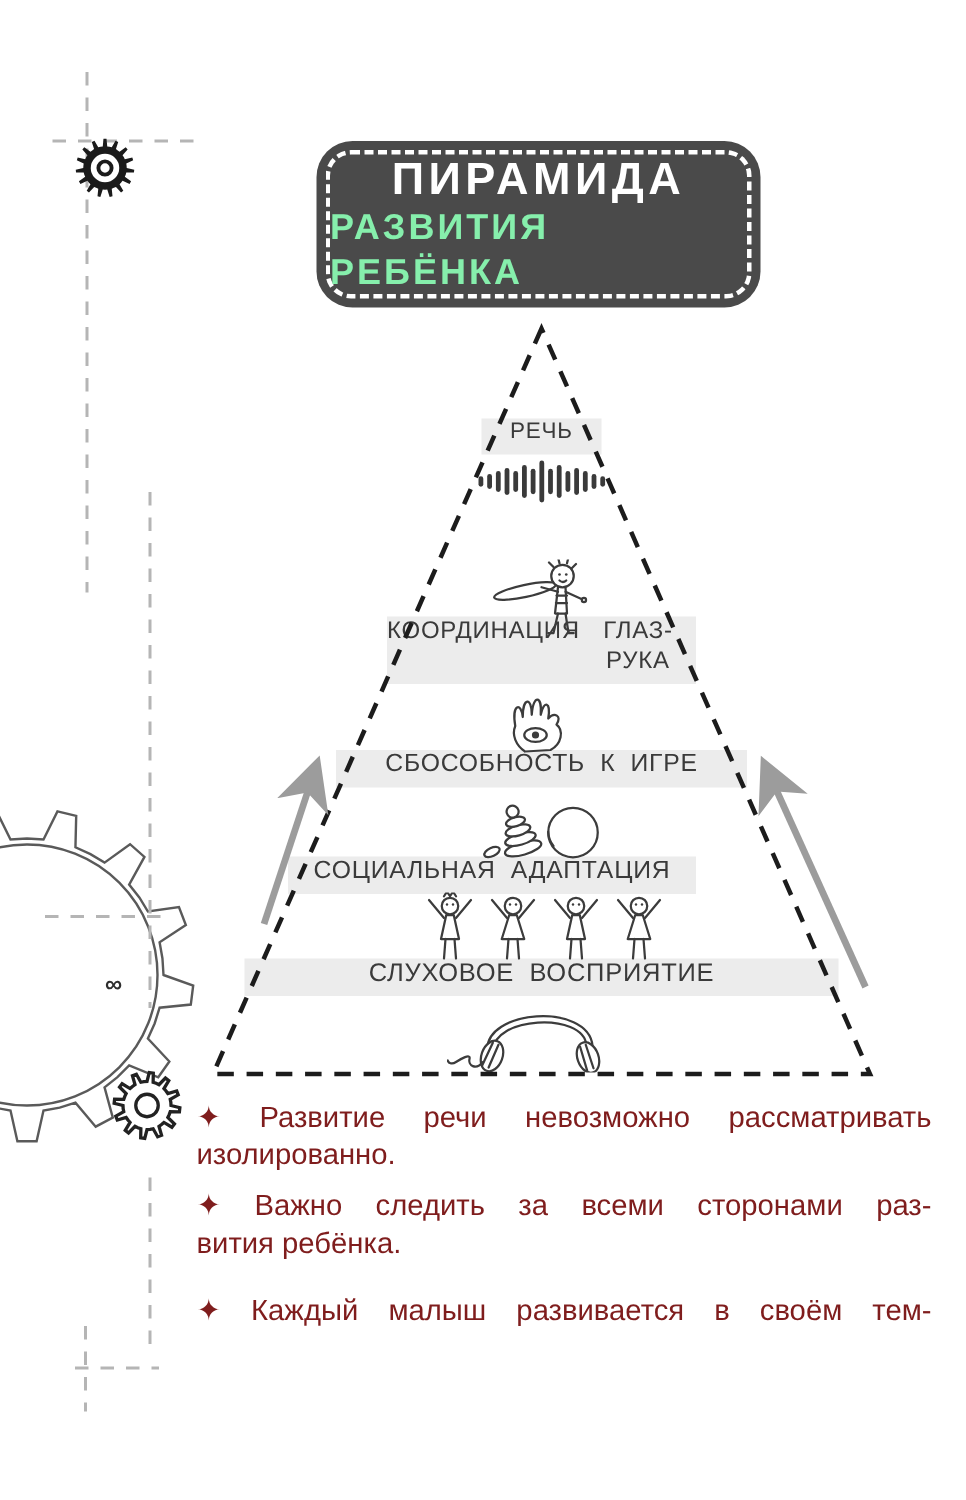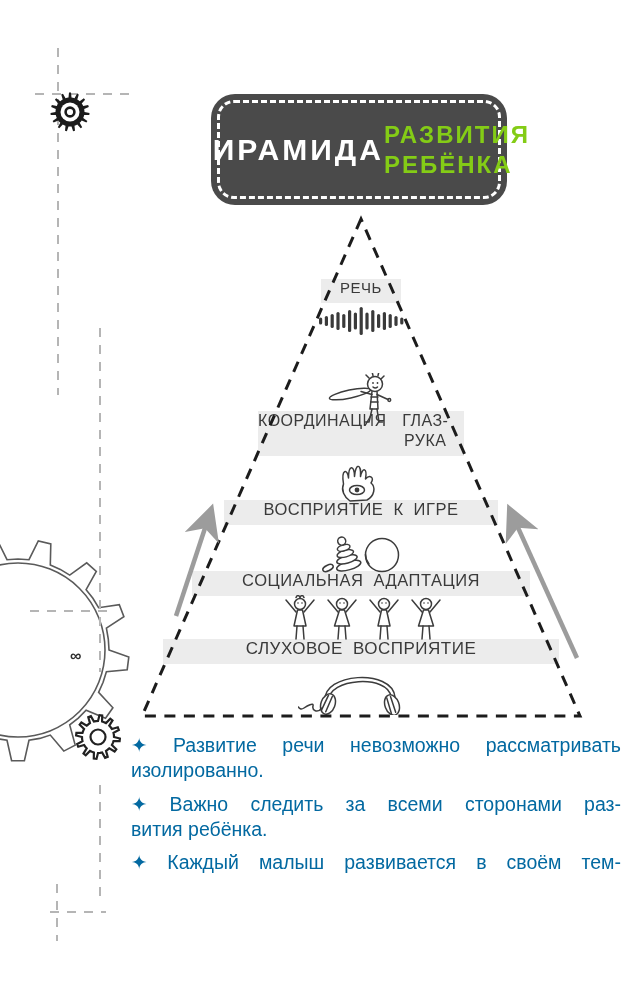--- a/index.html
+++ b/index.html
@@ -6,43 +6,43 @@
   .page{position:relative;width:644px;height:1000px;background:#ffffff;overflow:hidden;
         font-family:"Liberation Sans", "DejaVu Sans", sans-serif;}
   svg{display:block;}
   .decor{position:absolute;left:0;top:0;z-index:1;pointer-events:none;}
   .overlay{position:absolute;left:0;top:0;z-index:4;pointer-events:none;}
 
   
   .badge{position:absolute;left:211px;top:94px;width:296px;height:111px;background:#4a4a4a;
          border-radius:24px;z-index:3;}
   .badge-inner{position:absolute;left:6px;top:6px;right:6px;bottom:6px;border:3px dashed #ffffff;
-         border-radius:17px;display:flex;flex-direction:row;align-items:center;justify-content:center;}
+         border-radius:17px;display:flex;flex-direction:column;align-items:center;justify-content:center;}
   .t1{color:#fff;font-size:30px;font-weight:bold;letter-spacing:3px;line-height:34px;}
-  .t2{color:#84cc16;font-size:24px;font-weight:bold;letter-spacing:2px;line-height:30px;word-spacing:6px;}
+  .t2{color:#86efac;font-size:24px;font-weight:bold;letter-spacing:2px;line-height:30px;word-spacing:6px;}
 
   
   .band{position:absolute;background:#ececec;z-index:2;display:flex;align-items:flex-start;justify-content:center;
         color:#3a3a3a;letter-spacing:.5px;word-spacing:5px;text-align:center;}
   .b1{left:321px;top:279px;width:80px;height:24px;font-size:15px;}
   .b2{left:291px;top:348px;width:140px;height:24px;font-size:15.5px;}
   .b3{left:258px;top:411px;width:206px;height:45px;font-size:16px;flex-direction:row;line-height:20px;}
   .b4{left:224px;top:500px;width:274px;height:25px;font-size:16.5px;}
-  .b5{left:192px;top:571px;width:338px;height:25px;font-size:16.5px;}
+  .b5{left:192px;top:571px;width:272px;height:25px;font-size:16.5px;}
   .b6{left:163px;top:639px;width:396px;height:25px;font-size:17px;}
 
   .icon{position:absolute;z-index:3;}
   .doodle{stroke:#3c3c3c;fill:none;stroke-width:1.5;stroke-linecap:round;stroke-linejoin:round;}
   .doodle-fill{stroke:#3c3c3c;fill:#ffffff;stroke-width:1.5;stroke-linejoin:round;}
 
   
-  .bullets{position:absolute;left:131px;top:733px;width:490px;z-index:3;color:#0369a1;font-size:19.5px;}
+  .bullets{position:absolute;left:131px;top:733px;width:490px;z-index:3;color:#7f1d1d;font-size:19.5px;}
   .bullets p{margin:0;}
   .bullets p.p1{margin-bottom:10px;}
-  .bullets p.p2{margin-bottom:9px;}
+  .bullets p.p2{margin-bottom:21px;}
   .bline{line-height:24.5px;white-space:nowrap;text-align:justify;text-align-last:justify;}
   .bline.last{text-align-last:left;}
 </style>
 </head>
 <body>
 
 <div class="page">
 
   <svg class="decor" width="644" height="1000" viewBox="0 0 644 1000">
 
@@ -82,21 +82,21 @@
   </div>
 
   <div class="band b1">
     <span>РЕЧЬ</span>
   </div>
   <div class="band b3">
     <span>КООРДИНАЦИЯ</span>
     <span>ГЛАЗ-РУКА</span>
   </div>
   <div class="band b4">
-    <span>ВОСПРИЯТИЕ К ИГРЕ</span>
+    <span>СБОСОБНОСТЬ К ИГРЕ</span>
   </div>
   <div class="band b5">
     <span>СОЦИАЛЬНАЯ АДАПТАЦИЯ</span>
   </div>
   <div class="band b6">
     <span>СЛУХОВОЕ ВОСПРИЯТИЕ</span>
   </div>
 
   <svg class="icon" style="left:317px;top:304px" width="88" height="34" viewBox="0 0 88 34">
     <g id="wave-g" fill="#3a3a3a">

